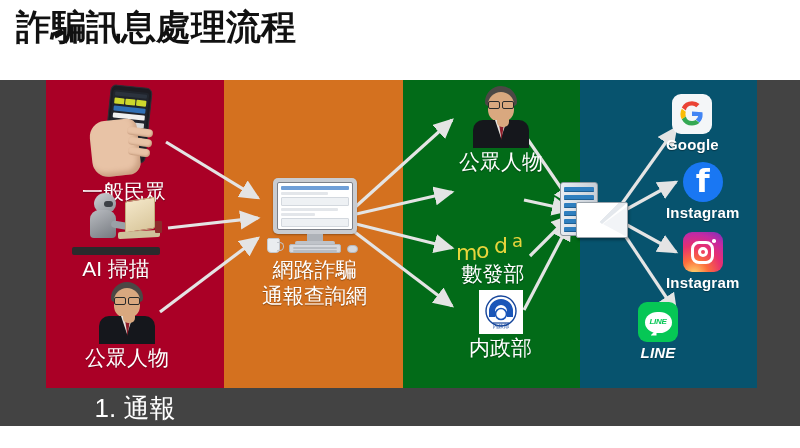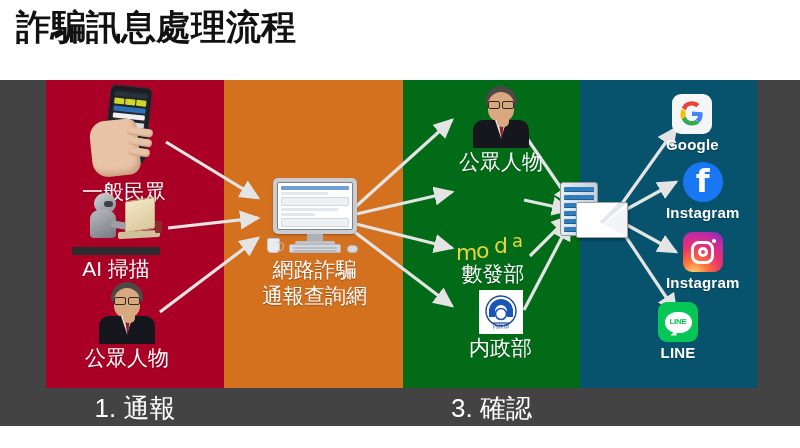--- a/index.html
+++ b/index.html
@@ -457,27 +457,26 @@
   <div class="node" style="left:666px; top:152px;">
     <div class="sq-icon ico-ig">
       <div class="ig-ring">
           <div class="ig-dot"></div>
         </div>
       <div class="ig-spk"></div>
     </div>
     <div class="node-label en">Instagram</div>
   </div>
 
-  <div class="node" style="left:658px; top:222px;">
+  <div class="node" style="left:638px; top:222px;font-style:italic;">
     <div class="sq-icon ico-line">
       <div class="line-bubble">
           <span class="line-txt">LINE</span>
         </div>
     </div>
     <div class="node-label en">LINE</div>
   </div>
 
   <div id="steps">
     <div class="step" id="step-1">1. 通報</div>
-    <div class="step" id="step-3">3. 確認</div>
   </div>
 
 </div>
 
 </body></html>

